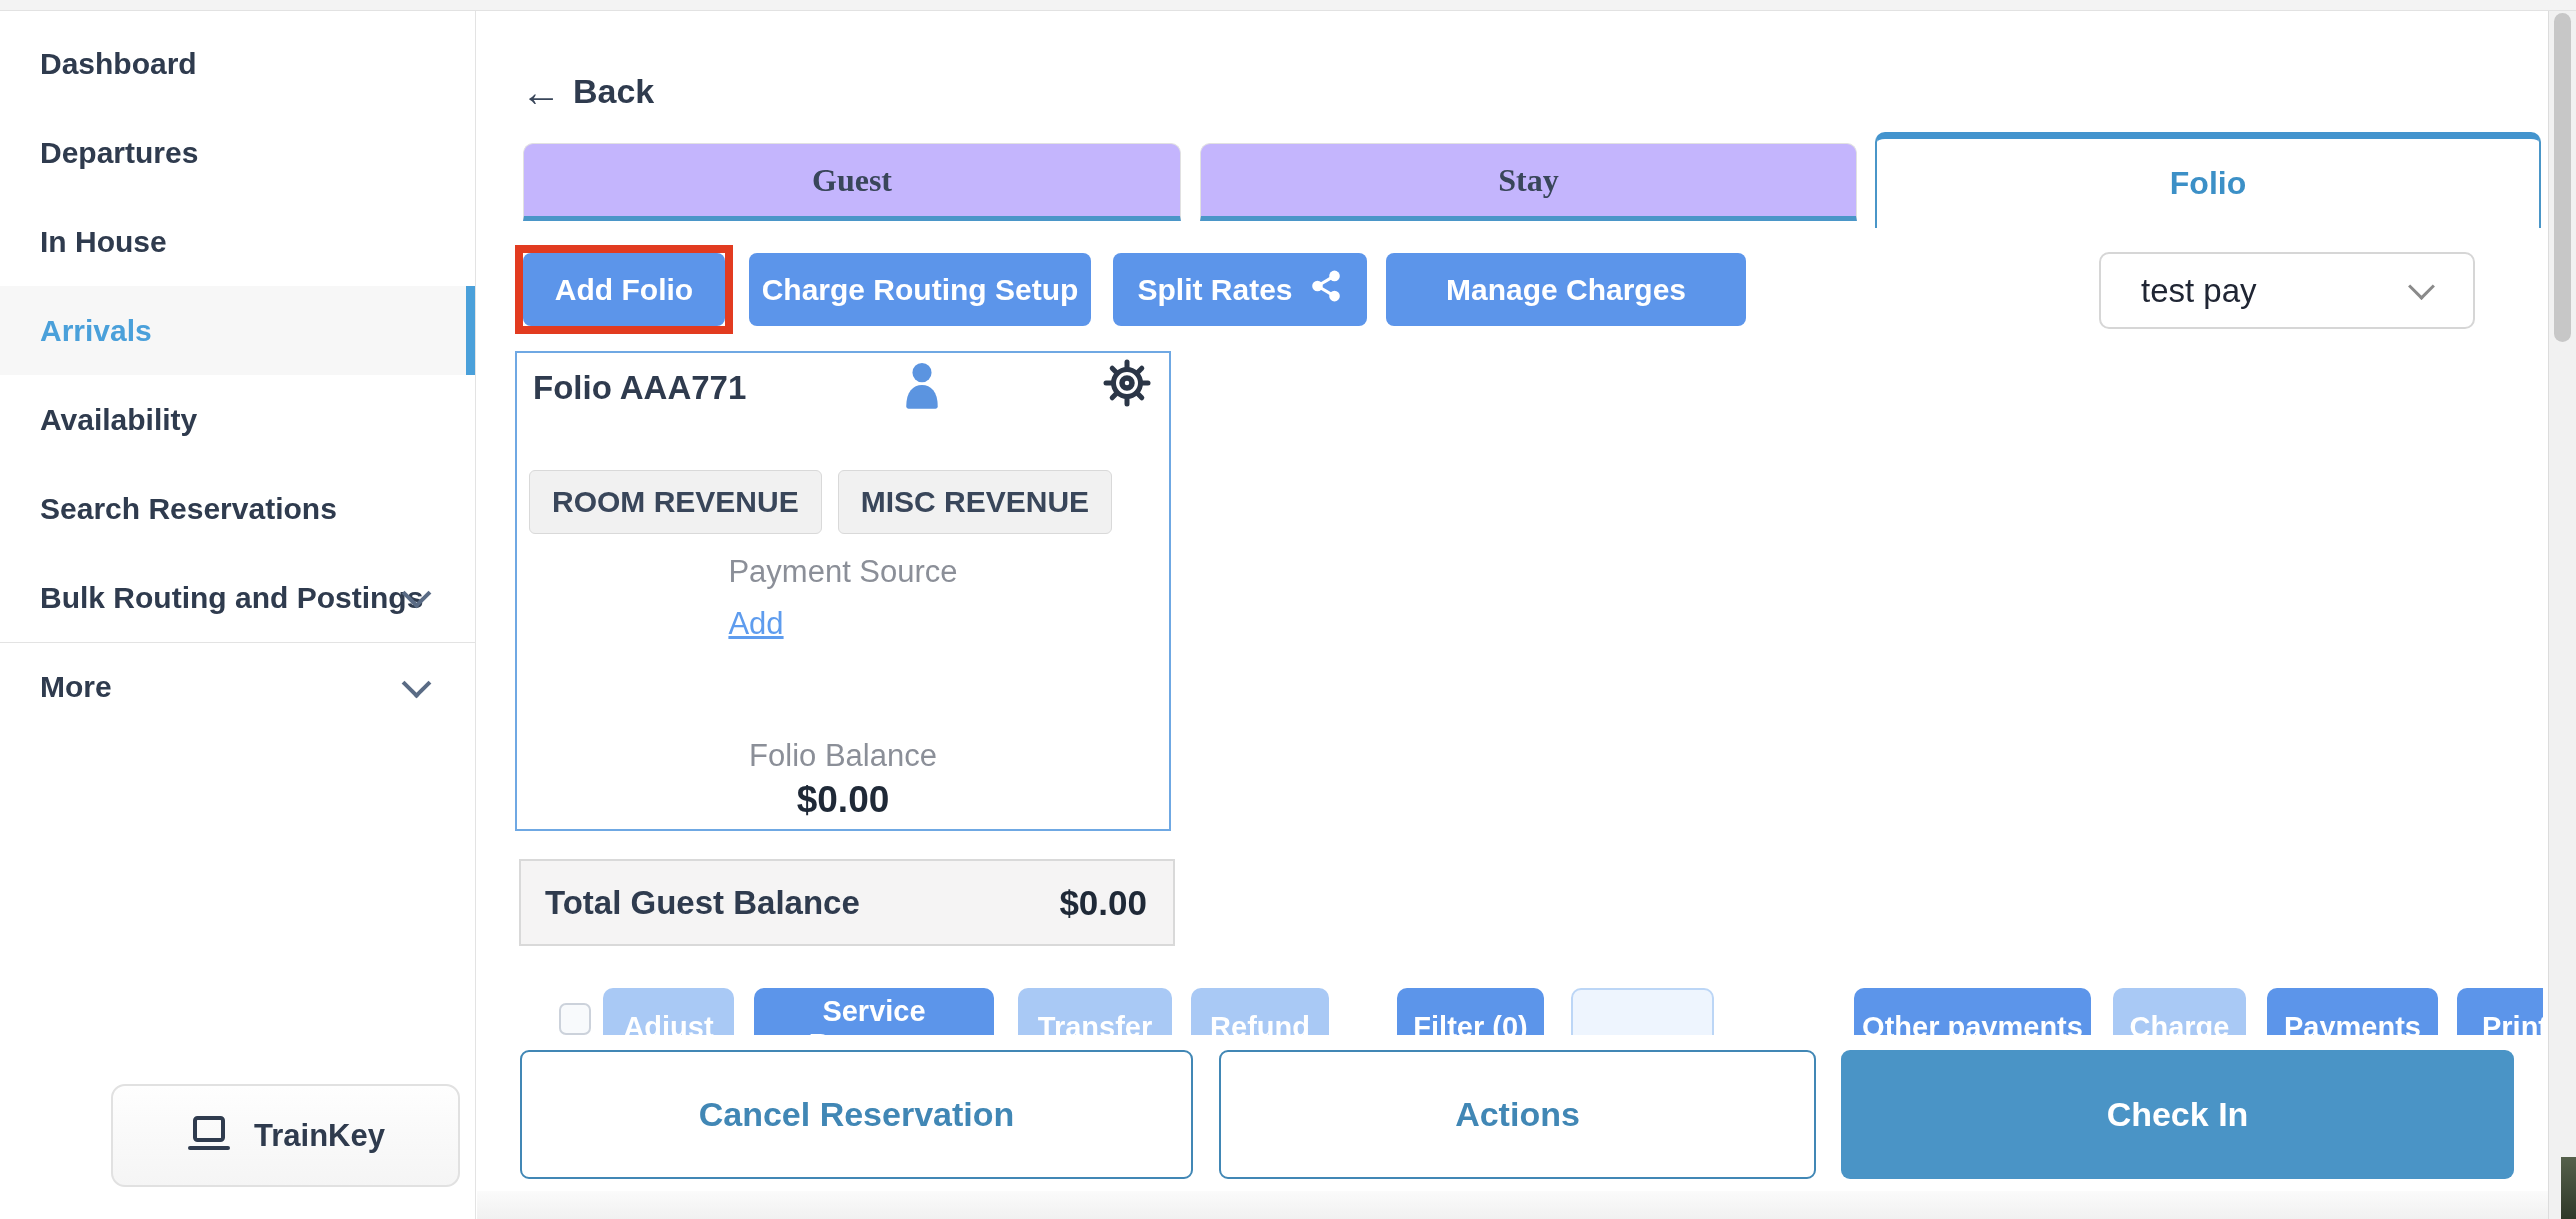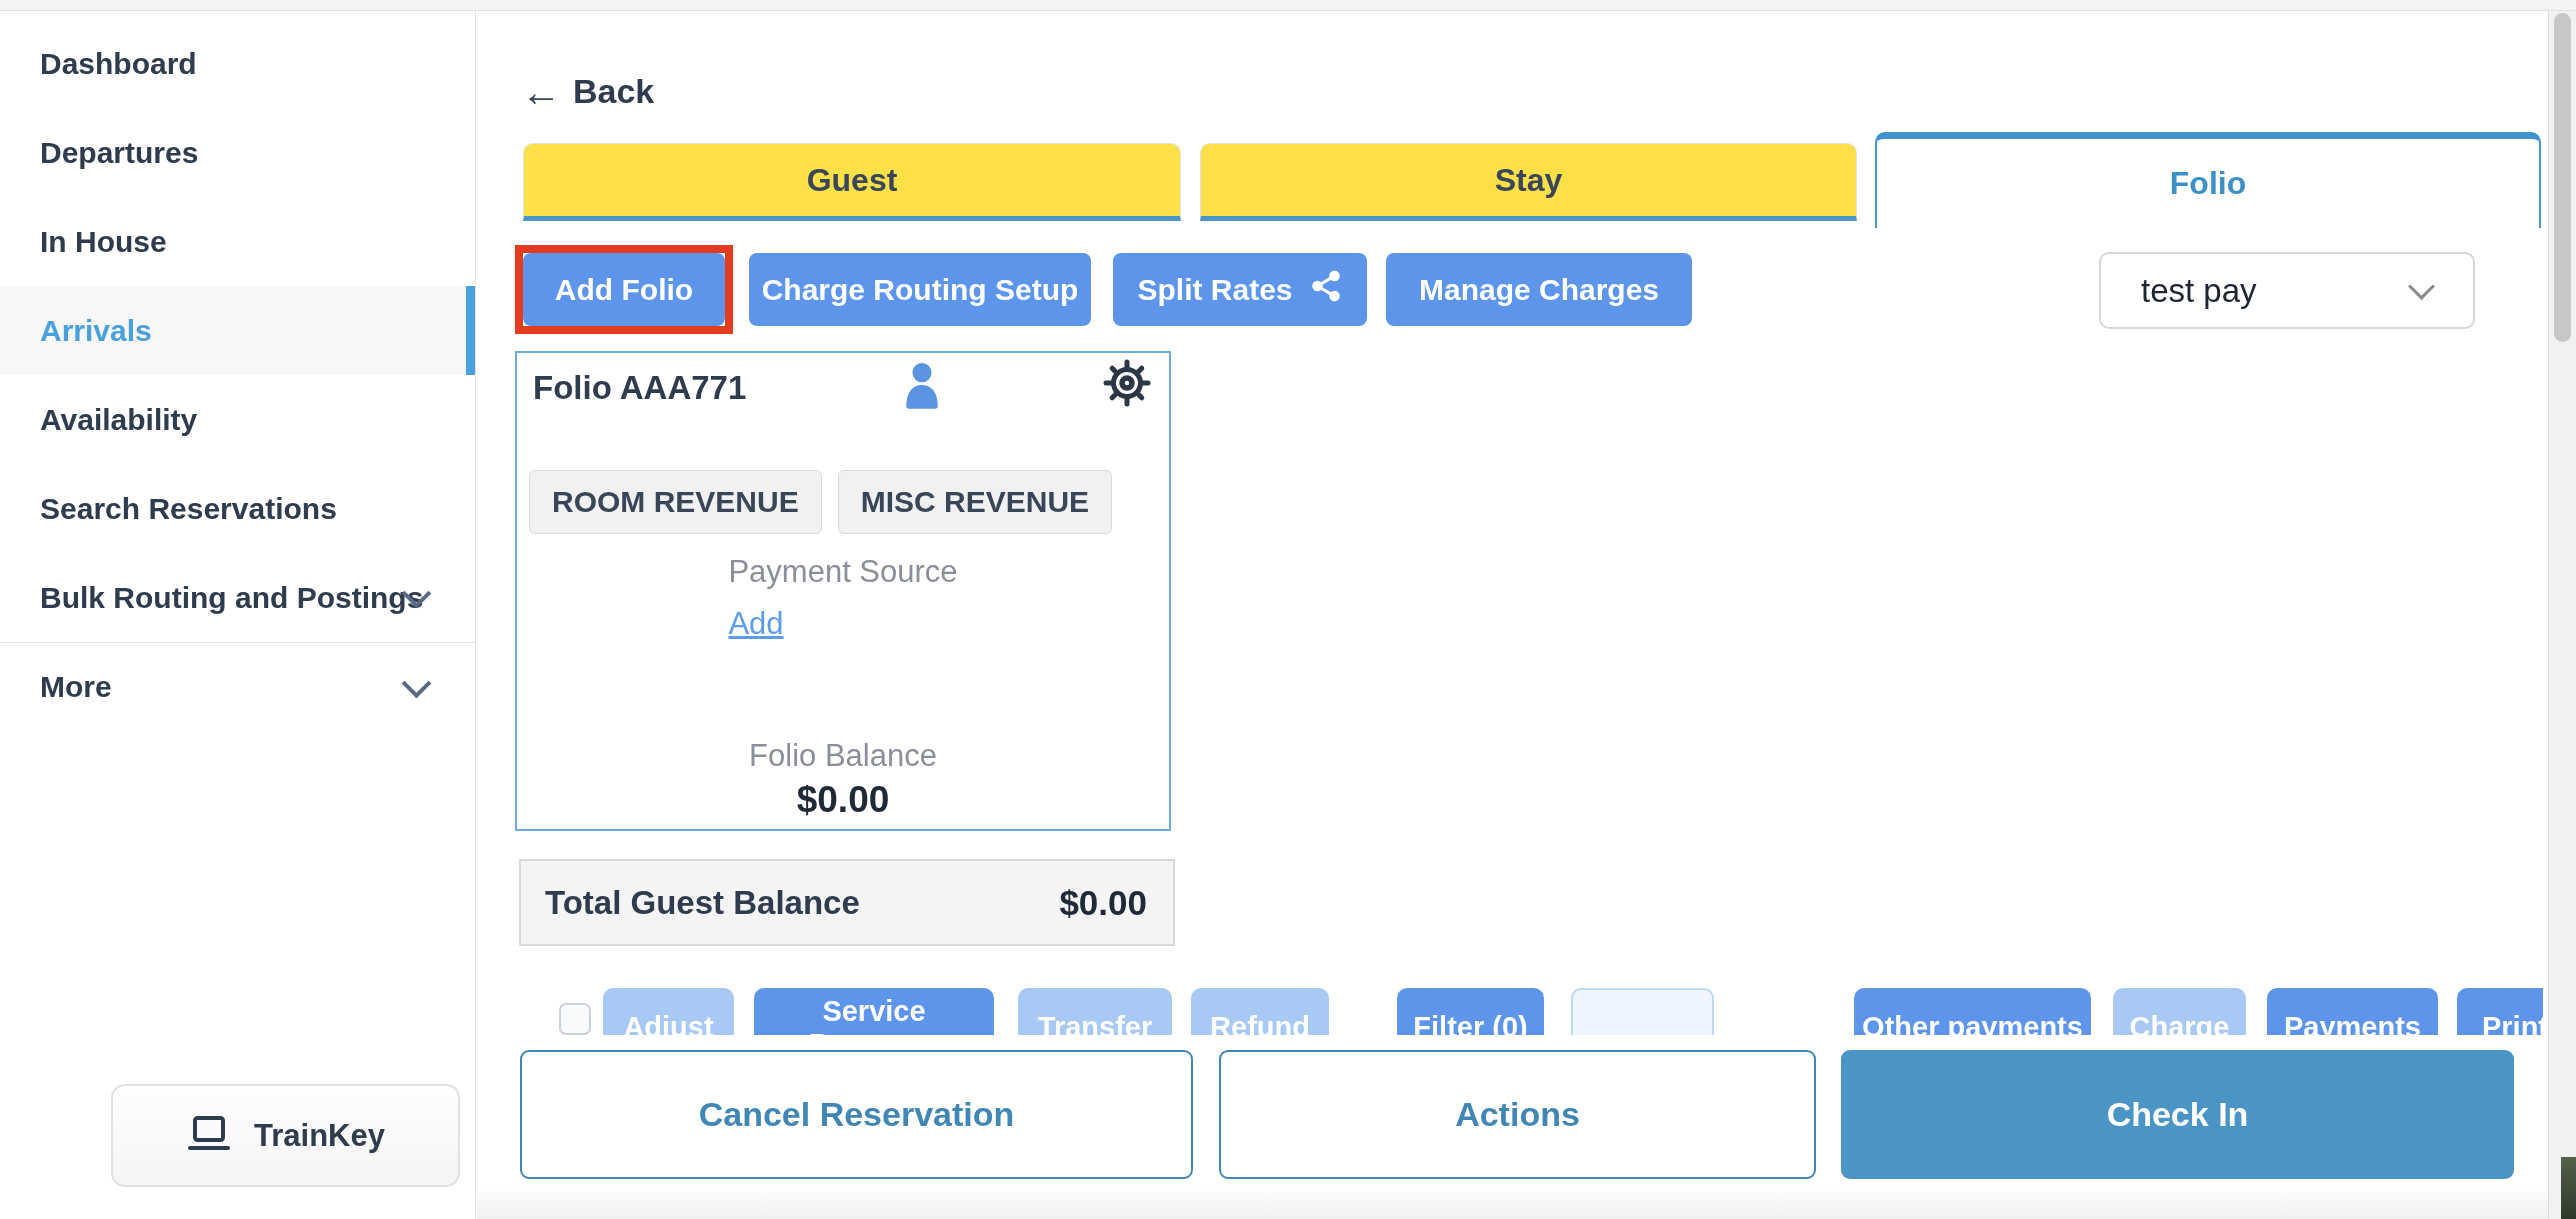--- a/index.html
+++ b/index.html
@@ -23,36 +23,36 @@
     border:2px solid #e1e1e1;border-radius:14px;background:linear-gradient(#fefefe,#f5f5f5);
     display:flex;align-items:center;justify-content:center;gap:22px;cursor:pointer;}
   .trainkey-label{font-size:31px;font-weight:700;color:#2f3b4e;}
   
   .main{position:absolute;left:477px;top:11px;width:2071px;bottom:0;background:#ffffff;}
   .back{position:absolute;left:44px;top:61px;display:flex;align-items:center;gap:12px;font-size:34px;font-weight:600;color:#2f3b4e;cursor:pointer;}
   .back-arrow{font-size:40px;line-height:34px;color:#39465a;}
   
   .tab{position:absolute;box-sizing:border-box;display:flex;align-items:center;justify-content:center;
     font-size:32px;font-weight:600;cursor:pointer;}
-  .tab.inactive{top:132px;height:78px;background:#fde047;border:1px solid #e1e1e1;border-bottom:5px solid #4a96c8;
-    border-radius:10px 10px 0 0;color:#39465a;}
+  .tab.inactive{top:132px;height:78px;background:#c4b5fd;border:1px solid #e1e1e1;border-bottom:5px solid #4a96c8;
+    border-radius:10px 10px 0 0;color:#39465a;font-family:Liberation Serif, serif;}
   .tab.active{top:121px;height:96px;background:#ffffff;border-top:7px solid #4394ce;border-left:2px solid #4a96c8;
     border-right:2px solid #4a96c8;border-radius:10px 10px 0 0;color:#3c90c7;font-weight:700;z-index:2;}
   .tab-guest{left:46px;width:658px;}
   .tab-stay{left:723px;width:657px;}
   .tab-folio{left:1398px;width:666px;}
   
   .red-box{position:absolute;left:38px;top:234px;width:218px;height:89px;box-sizing:border-box;border:8px solid #e23b20;}
   .btn-blue{background:#5c95ea;color:#ffffff;border:none;border-radius:8px;font-size:30px;font-weight:600;
     font-family:"Liberation Sans",sans-serif;display:flex;align-items:center;justify-content:center;gap:16px;cursor:pointer;box-sizing:border-box;}
   .tb{position:absolute;top:242px;height:73px;}
   .add-folio{left:0;top:0;width:202px;height:73px;position:absolute;}
   .charge-routing{left:272px;width:342px;}
   .split-rates{left:636px;width:254px;}
-  .manage-charges{left:909px;width:306px;}
+  .manage-charges{left:909px;width:360px;}
   .pay-select{position:absolute;left:1622px;top:241px;width:376px;height:77px;box-sizing:border-box;background:#fff;
     border:2px solid #d6d6d6;border-radius:10px;display:flex;align-items:center;cursor:pointer;}
   .pay-select-value{font-size:33px;color:#202634;padding-left:40px;flex:1;}
   .select-chev{width:16px;height:16px;border-right:3px solid #8a8a8a;border-bottom:3px solid #8a8a8a;
     transform:rotate(45deg);margin-right:42px;margin-top:-8px;}
   
   .folio-card{position:absolute;left:38px;top:340px;width:656px;height:480px;box-sizing:border-box;
     border:2px solid #6fa8e3;background:#fff;}
   .fc-title{position:absolute;left:16px;top:16px;font-size:33px;font-weight:600;color:#2f3b4e;}
   .fc-person{position:absolute;left:387px;top:8px;cursor:pointer;}

